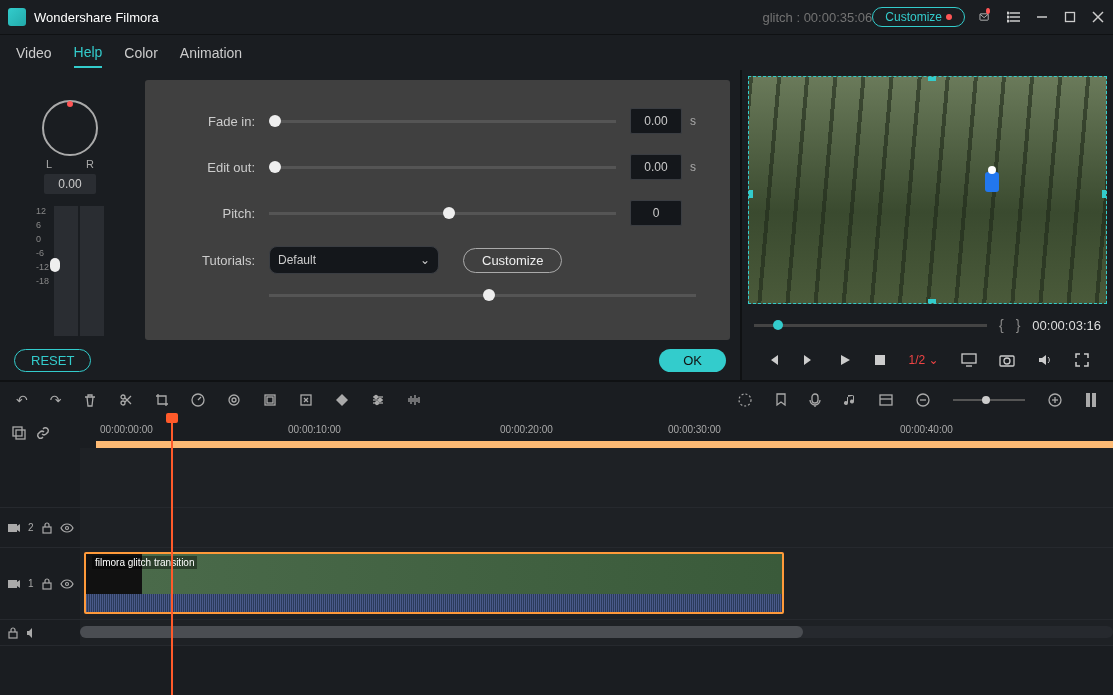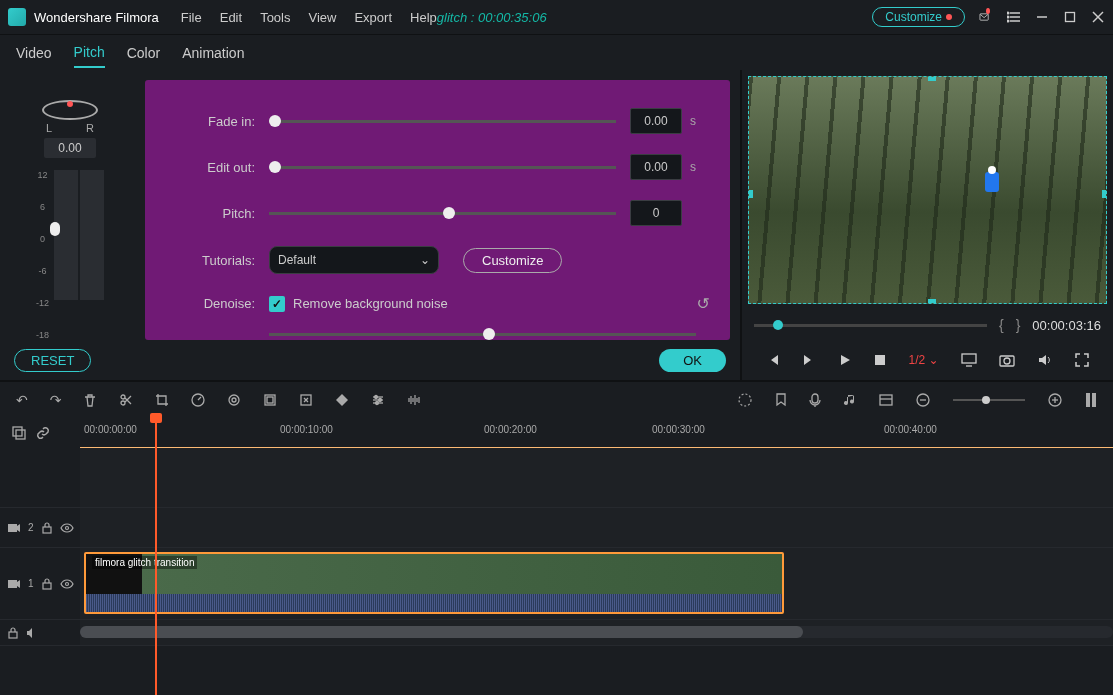--- a/index.html
+++ b/index.html
@@ -4,21 +4,21 @@
 <style>
 * { box-sizing: border-box; margin: 0; padding: 0; font-family: -apple-system, BlinkMacSystemFont, "Segoe UI", sans-serif; }
 body { background: #1a1d21; color: #ccc; width: 1113px; height: 695px; overflow: hidden; font-size: 13px; }
 
 
 .titlebar { height: 35px; background: #1a1d21; display: flex; align-items: center; padding: 0 8px; border-bottom: 1px solid #0f1113; }
 .logo { width: 18px; height: 18px; background: linear-gradient(135deg,#3cc,#2aa); border-radius: 3px; margin-right: 8px; }
 .appname { font-size: 13px; color: #fff; margin-right: 22px; }
 .menubar { display: flex; gap: 18px; }
 .menubar span { font-size: 13px; color: #ccc; cursor: pointer; }
-.title-center { flex: 1; text-align: left; font-size: 13px; color: #14b8a6; font-style: italic; }
+.title-center { flex: 1; text-align: right; font-size: 13px; color: #737373; }
 .title-right { display: flex; align-items: center; gap: 14px; }
 .tutorials-btn { border: 1px solid #3cc; color: #3cc; border-radius: 11px; padding: 2px 12px; font-size: 12px; display: flex; align-items: center; gap: 4px; }
 .red-dot { width: 6px; height: 6px; background: #f55; border-radius: 50%; }
 .winbtn { width: 14px; height: 14px; color: #ccc; display:flex;align-items:center;justify-content:center; }
 
 
 .tabrow { height: 35px; background: #1a1d21; display: flex; align-items: center; padding: 0 16px; gap: 22px; }
 .tab { font-size: 14px; color: #ccc; cursor: pointer; padding: 6px 0; }
 .tab.active { color: #3cc; border-bottom: 2px solid #3cc; }
 
@@ -28,26 +28,26 @@
 .rightpanel { flex: 1; background: #1a1d21; border-left: 2px solid #0f1113; display:flex; flex-direction:column; }
 
 
 .audiopanel { display: flex; height: 270px; padding: 10px 0 0 0; }
 .panknob-col { width: 140px; display:flex; flex-direction:column; align-items:center; padding-top: 20px; }
 .knob { width: 56px; height: 56px; border: 2px solid #aaa; border-radius: 50%; position: relative; }
 .knob-dot { width: 6px; height: 6px; background: #f55; border-radius:50%; position:absolute; top:-1px; left:50%; transform:translateX(-50%); }
 .knob-lr { display:flex; gap:34px; margin-top:2px; font-size:11px; color:#aaa; }
 .knob-val { background:#2a2d32; padding:3px 14px; margin-top:4px; font-size:12px; border-radius:2px; }
 .vumeter { display:flex; margin-top:12px; gap:2px; align-items:flex-start; }
-.vuscale { display:flex; flex-direction:column; font-size:9px; color:#888; gap:22px; text-align:center; padding-right:3px; }
+.vuscale { display:flex; flex-direction:column; font-size:9px; color:#888; gap:4px; text-align:left; padding-right:3px; }
 .vubars { display:flex; gap:2px; }
 .vubar { width:24px; height:130px; background:#2a2d32; position:relative; }
 .vuslider { position:absolute; left:-4px; top:52px; width:10px; height:14px; background:#eee; border-radius:5px; }
 
-.paramcol { flex:1; background:#701a75; margin:0 10px 0 5px; padding: 28px 20px 0 20px; border-radius: 3px; }
+.paramcol { flex:1; background:#404040; margin:0 10px 0 5px; padding: 28px 20px 0 20px; border-radius: 3px; }
 .paramrow { display:flex; align-items:center; margin-bottom: 20px; }
 .paramlabel { width:90px; text-align:right; font-size:13px; color:#ccc; margin-right:14px; }
 .paramslider { flex:1; height:3px; background:#555; position:relative; margin-right:14px; }
 .paramslider .thumb { width:12px; height:12px; background:#eee; border-radius:50%; position:absolute; top:-5px; }
 .paramval { width:52px; height:26px; background:#14171b; border:1px solid #3a3d42; color:#ccc; text-align:center; line-height:24px; font-size:12px; border-radius:2px; }
 .paramunit { width:20px; margin-left:8px; font-size:12px; color:#aaa; }
 .eqselect { width:170px; height:28px; background:#14171b; border:1px solid #3a3d42; color:#ccc; padding:0 8px; display:flex; align-items:center; justify-content:space-between; font-size:12px; border-radius:8px; }
 .customize-btn { border:1px solid #aaa; border-radius:14px; padding:4px 18px; font-size:13px; color:#eee; margin-left:24px; }
 .chk { width:16px; height:16px; background:#3cc; display:inline-flex; align-items:center; justify-content:center; color:#111; font-size:12px; font-weight:bold; border-radius:2px; margin-right:8px; }
 .refresh-ic { margin-left:auto; color:#aaa; font-size:16px; }
@@ -79,21 +79,21 @@
 .tl-toolbar { height:38px; background:#1a1d21; border-top:2px solid #0f1113; display:flex; align-items:center; padding:0 16px; gap:22px; }
 .tl-toolbar .spacer { flex:1; }
 .tl-ic { color:#aaa; font-size:14px; }
 .zoomslider { width:72px; height:2px; background:#555; position:relative; }
 .zoomslider .zt { position:absolute; width:8px;height:8px;background:#ccc;border-radius:50%; top:-3px; left:40%; }
 
 
 .timeline { background:#1a1d21; position:relative; }
 .tl-ruler-row { height:30px; display:flex; }
 .tl-leftcol { width:80px; display:flex; align-items:center; gap:10px; padding-left:12px; }
-.tl-ruler { flex:1; position:relative; border-bottom:1px solid #fdba74; }
+.tl-ruler { flex:1; position:relative; border-bottom:7px solid #fdba74;margin-left:16px; }
 .rulertick { position:absolute; top:6px; font-size:10px; color:#aaa; }
 .playhead { position:absolute; top:0; width:2px; background:#ff5a2a; height:640px; z-index:5; }
 .playhead::before { content:''; position:absolute; top:-5px; left:-5px; width:12px; height:10px; background:#ff5a2a; border-radius:2px; }
 
 .tl-track { height:72px; display:flex; border-bottom:1px solid #26292e; }
 .tl-track.empty { height:60px; }
 .tl-trackhead { width:80px; display:flex; align-items:center; gap:8px; padding-left:8px; font-size:10px; color:#aaa; }
 .tl-trackbody { flex:1; position:relative; background:#1e2125; }
 
 .clip { position:absolute; top:4px; left:4px; height:62px; background:#333; border:2px solid #ff9a3a; border-radius:2px; overflow:hidden; display:flex; flex-direction:column; }
@@ -106,28 +106,20 @@
 .tl-scroll-thumb { position:absolute; left:0; width:70%; height:100%; background:#4a4d52; border-radius:6px; }
 
 svg { display:block; }
 </style>
 </head>
 <body>
 
 <div class="titlebar">
   <div class="logo"></div>
   <div class="appname">Wondershare Filmora</div>
-  <div class="menubar">
-    <span>File</span>
-    <span>Edit</span>
-    <span>Tools</span>
-    <span>View</span>
-    <span>Export</span>
-    <span>Help</span>
-  </div>
   <div class="title-center">glitch : 00:00:35:06</div>
   <div class="title-right">
     <div class="tutorials-btn">
       <span>Customize</span>
       <span class="red-dot"></span>
     </div>
     <div class="winbtn">
         <svg width="16" height="16" viewBox="0 0 16 16" fill="none" stroke="#ccc" stroke-width="1.3">
           <rect x="1.5" y="3" width="13" height="10" rx="1"></rect>
           <path d="M2 4l6 5 6-5"></path>
@@ -158,21 +150,21 @@
         <svg width="12" height="12" stroke="#ccc" stroke-width="1.5">
           <line x1="1" y1="1" x2="11" y2="11"></line>
           <line x1="11" y1="1" x2="1" y2="11"></line>
         </svg>
       </div>
   </div>
 </div>
 
 <div class="tabrow">
   <div class="tab">Video</div>
-  <div class="tab active">Pitch</div>
+  <div class="tab active">Help</div>
   <div class="tab">Color</div>
   <div class="tab">Animation</div>
 </div>
 
 <div class="mainsplit">
 
   <div class="leftpanel">
     <div class="audiopanel">
       <div class="panknob-col">
         <div class="knob">
@@ -227,26 +219,20 @@
         </div>
         <div class="paramrow">
           <div class="paramlabel">Tutorials:</div>
           <div class="eqselect">
             <span>Default</span>
             <span>⌄</span>
           </div>
           <div class="customize-btn">Customize</div>
         </div>
         <div class="paramrow">
-          <div class="paramlabel">Denoise:</div>
-          <span class="chk">✓</span>
-          <span>Remove background noise</span>
-          <span class="refresh-ic">↺</span>
-        </div>
-        <div class="paramrow">
           <div class="paramlabel"></div>
           <div class="paramslider">
               <div class="thumb" style="left:50%"></div>
             </div>
         </div>
       </div>
     </div>
     <div class="bottombar-left">
       <div class="reset-btn">RESET</div>
       <div class="ok-btn">OK</div>
@@ -451,21 +437,21 @@
         </span>
       <span class="tl-ic">
           <svg width="14" height="14" fill="none" stroke="#aaa" stroke-width="1.5">
             <path d="M6 8a3 3 0 004 0l2-2a3 3 0 00-4-4L7 3M8 6a3 3 0 00-4 0L2 8a3 3 0 004 4l1-1"></path>
           </svg>
         </span>
     </div>
     <div class="tl-ruler">
       <div class="playhead" style="left:75px"></div>
       <span class="rulertick" style="left:4px">00:00:00:00</span>
-      <span class="rulertick" style="left:200px">00:00:10:00</span>
+      <span class="rulertick" style="left:192px">00:00:10:00</span>
       <span class="rulertick" style="left:404px">00:00:20:00</span>
       <span class="rulertick" style="left:572px">00:00:30:00</span>
       <span class="rulertick" style="left:804px">00:00:40:00</span>
       <span class="rulertick" style="left:1036px">00:</span>
     </div>
   </div>
 
   <div class="tl-track empty">
     <div class="tl-trackhead"></div>
     <div class="tl-trackbody"></div>

